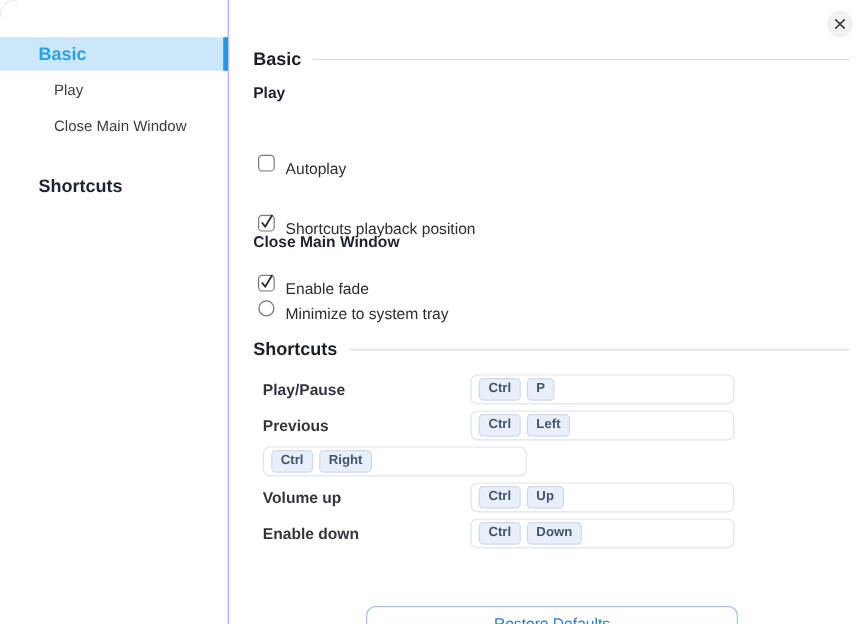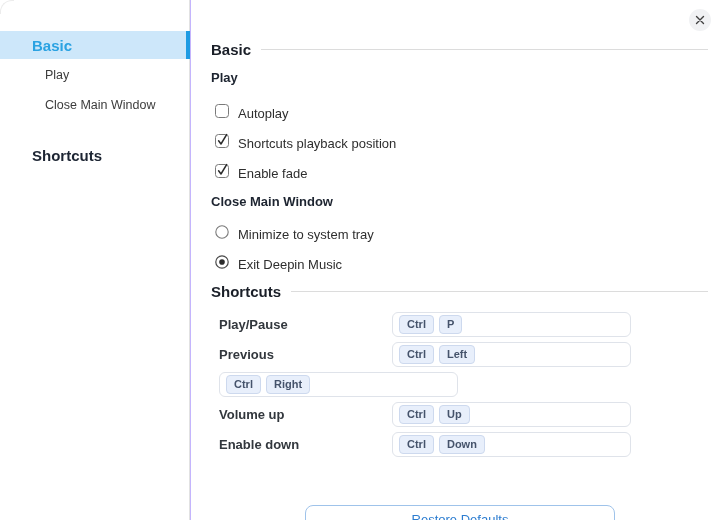--- a/index.html
+++ b/index.html
@@ -30,28 +30,28 @@
   .heading .hline { flex:1; height:1px; background:#dcdcdc; margin-left:10px; }
   #heading-basic { top:39px; }
   #heading-shortcuts { top:281px; }
 
   .subheading { position:absolute; left:20px; font-weight:bold; font-size:13px; color:#1d2430; height:20px; line-height:20px; }
   #sub-play { top:68px; }
   #sub-cmw { top:192px; }
 
   .check-group { position:absolute; left:24px; top:98px; }
   .radio-group { position:absolute; left:24px; top:219px; }
-  .opt-row { height:30px; display:flex; align-items:center; cursor:default; }
+  .opt-row { height:30px; display:flex; align-items:flex-end; cursor:default;margin-top:20px; }
   .opt-row svg { flex:0 0 14px; overflow:visible; }
   .opt-row .opt-label { margin-left:9px; font-size:13px; color:#2e2e2e; }
 
   .shortcut-group { position:absolute; left:28px; top:309px; width:412px; }
   .sc-row { height:30px; display:flex; align-items:center;font-weight:bold; }
   .sc-label { width:173px; font-size:13px; color:#32373d; }
-  .sc-input { width:239px; height:25px; background:#fff; border:1px solid #dfe3ea; border-radius:6px;
+  .sc-input { width:220px; height:25px; background:#fff; border:1px solid #dfe3ea; border-radius:6px;
     display:flex; align-items:center; padding-left:6px; gap:5px; cursor:text; }
   .keycap { font-size:11px; color:#45536b; background:#e8effb; border:1px solid #cdd9ee; border-radius:4px;
     padding:2px 7px; line-height:13px; white-space:nowrap; }
 
   .restore-btn { position:absolute; left:114px; top:505px; width:310px; height:28px; background:#fff;
     border:1px solid #9fc3ea; border-radius:8px; color:#2b7cd0; font-size:13px;
     display:flex; align-items:center; justify-content:center; cursor:pointer;
     font-family:"Liberation Sans","DejaVu Sans",sans-serif; }
 
   
@@ -120,27 +120,20 @@
 
     <div id="sub-cmw" class="subheading">Close Main Window</div>
 
     <div class="radio-group" id="radio-group">
         <div class="opt-row">
           <span><svg width="14" height="14" viewBox="0 0 14 14">
               <circle cx="7" cy="7" r="6.2" fill="#fff" stroke="#7a7a7a" stroke-width="1.1"></circle>
             </svg></span>
           <span class="opt-label">Minimize to system tray</span>
         </div>
-        <div class="opt-row">
-          <span><svg width="14" height="14" viewBox="0 0 14 14">
-              <circle cx="7" cy="7" r="6.2" fill="#fff" stroke="#4a4a4a" stroke-width="1.2"></circle>
-              <circle cx="7" cy="7" r="2.8" fill="#2b2b2b"></circle>
-            </svg></span>
-          <span class="opt-label">Exit Deepin Music</span>
-        </div>
       </div>
 
     <div id="heading-shortcuts" class="heading">
       <span class="htext">Shortcuts</span>
       <span class="hline"></span>
     </div>
 
     <div class="shortcut-group" id="shortcut-group">
         <div class="sc-row">
           <span class="sc-label">Play/Pause</span>

